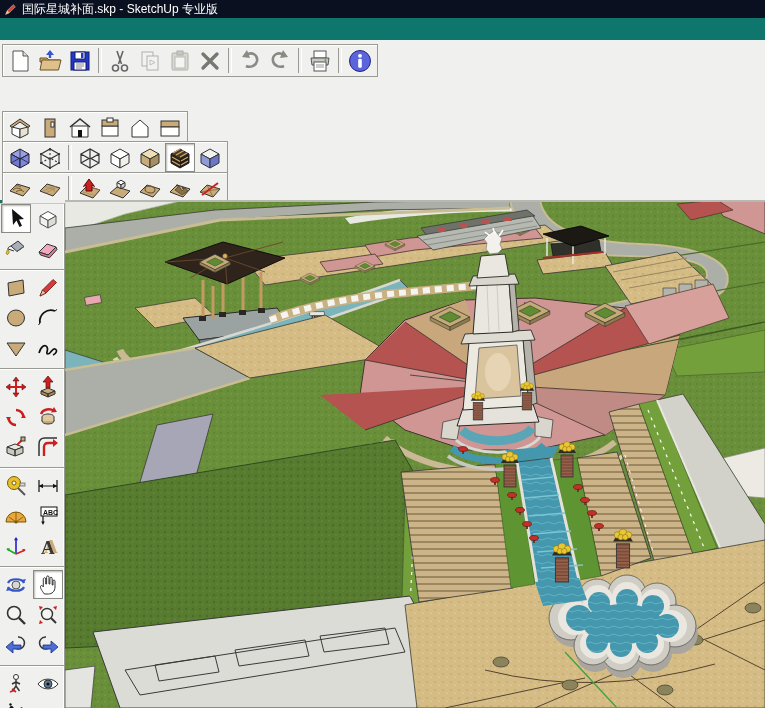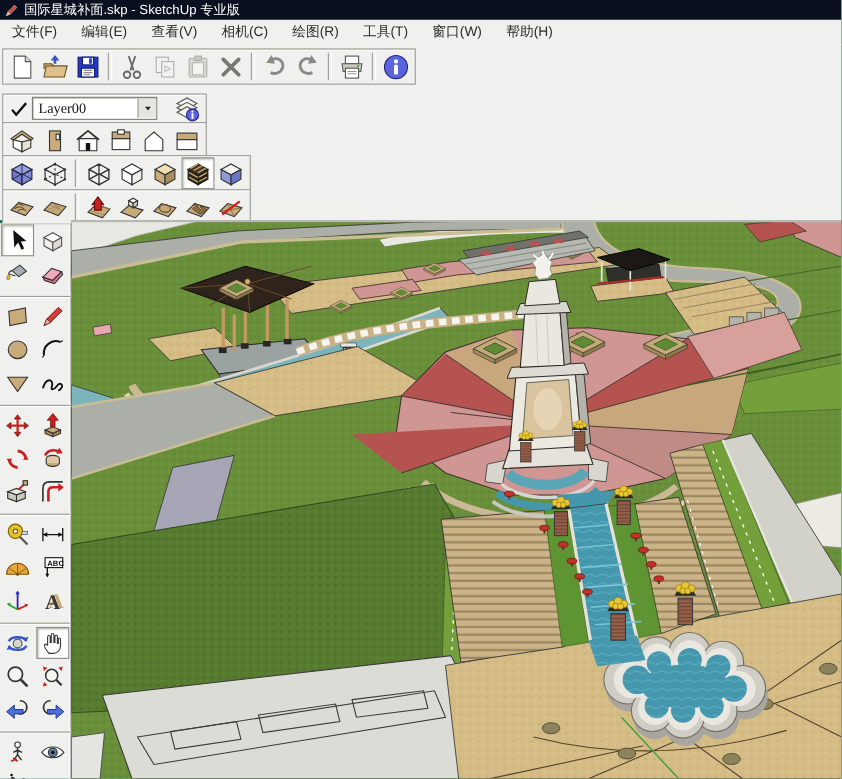--- a/index.html
+++ b/index.html
@@ -379,30 +379,20 @@
 
 <div class="app">
 
   <div class="titlebar">
     <svg class="ic-sm" style="width:13px;height:13px" viewBox="0 0 24 24">
         <use href="#sym-app"></use>
       </svg>
     <span>国际星城补面.skp - SketchUp 专业版</span>
   </div>
 
-  <div class="menubar">
-    <span class="menu-item">文件(F)</span>
-    <span class="menu-item">编辑(E)</span>
-    <span class="menu-item">查看(V)</span>
-    <span class="menu-item">相机(C)</span>
-    <span class="menu-item">绘图(R)</span>
-    <span class="menu-item">工具(T)</span>
-    <span class="menu-item">窗口(W)</span>
-    <span class="menu-item">帮助(H)</span>
-  </div>
 
   <div class="dock">
     <div class="tb" style="left:2px;top:4px;">
         <span class="tbtn">
           <svg class="ic" viewBox="0 0 24 24">
             <use href="#sym-new"></use>
           </svg>
         </span>
         <span class="tbtn">
           <svg class="ic" viewBox="0 0 24 24">
@@ -453,41 +443,20 @@
           </svg>
         </span>
         <span class="tsep"></span>
         <span class="tbtn">
           <svg class="ic" viewBox="0 0 24 24">
             <use href="#sym-model-info"></use>
           </svg>
         </span>
       </div>
 
-    <div class="tb" style="left:2px;top:45px;height:23px;">
-      <span class="tbtn" style="width:24px">
-          <svg class="ic" style="width:18px;height:18px" viewBox="0 0 24 24">
-            <use href="#sym-check"></use>
-          </svg>
-        </span>
-      <div class="combo">
-        <span class="combo-text">Layer00</span>
-        <span class="combo-btn">
-            <svg class="ic-sm" viewBox="0 0 24 24">
-              <use href="#sym-combo-arrow"></use>
-            </svg>
-          </span>
-      </div>
-      <span style="width:12px"></span>
-      <span class="tbtn">
-          <svg class="ic" viewBox="0 0 24 24">
-            <use href="#sym-layer-manager"></use>
-          </svg>
-        </span>
-    </div>
 
     <div class="tb" style="left:2px;top:71px;">
         <span class="tbtn">
           <svg class="ic" viewBox="0 0 24 24">
             <use href="#sym-view-iso"></use>
           </svg>
         </span>
         <span class="tbtn">
           <svg class="ic" viewBox="0 0 24 24">
             <use href="#sym-view-side"></use>

